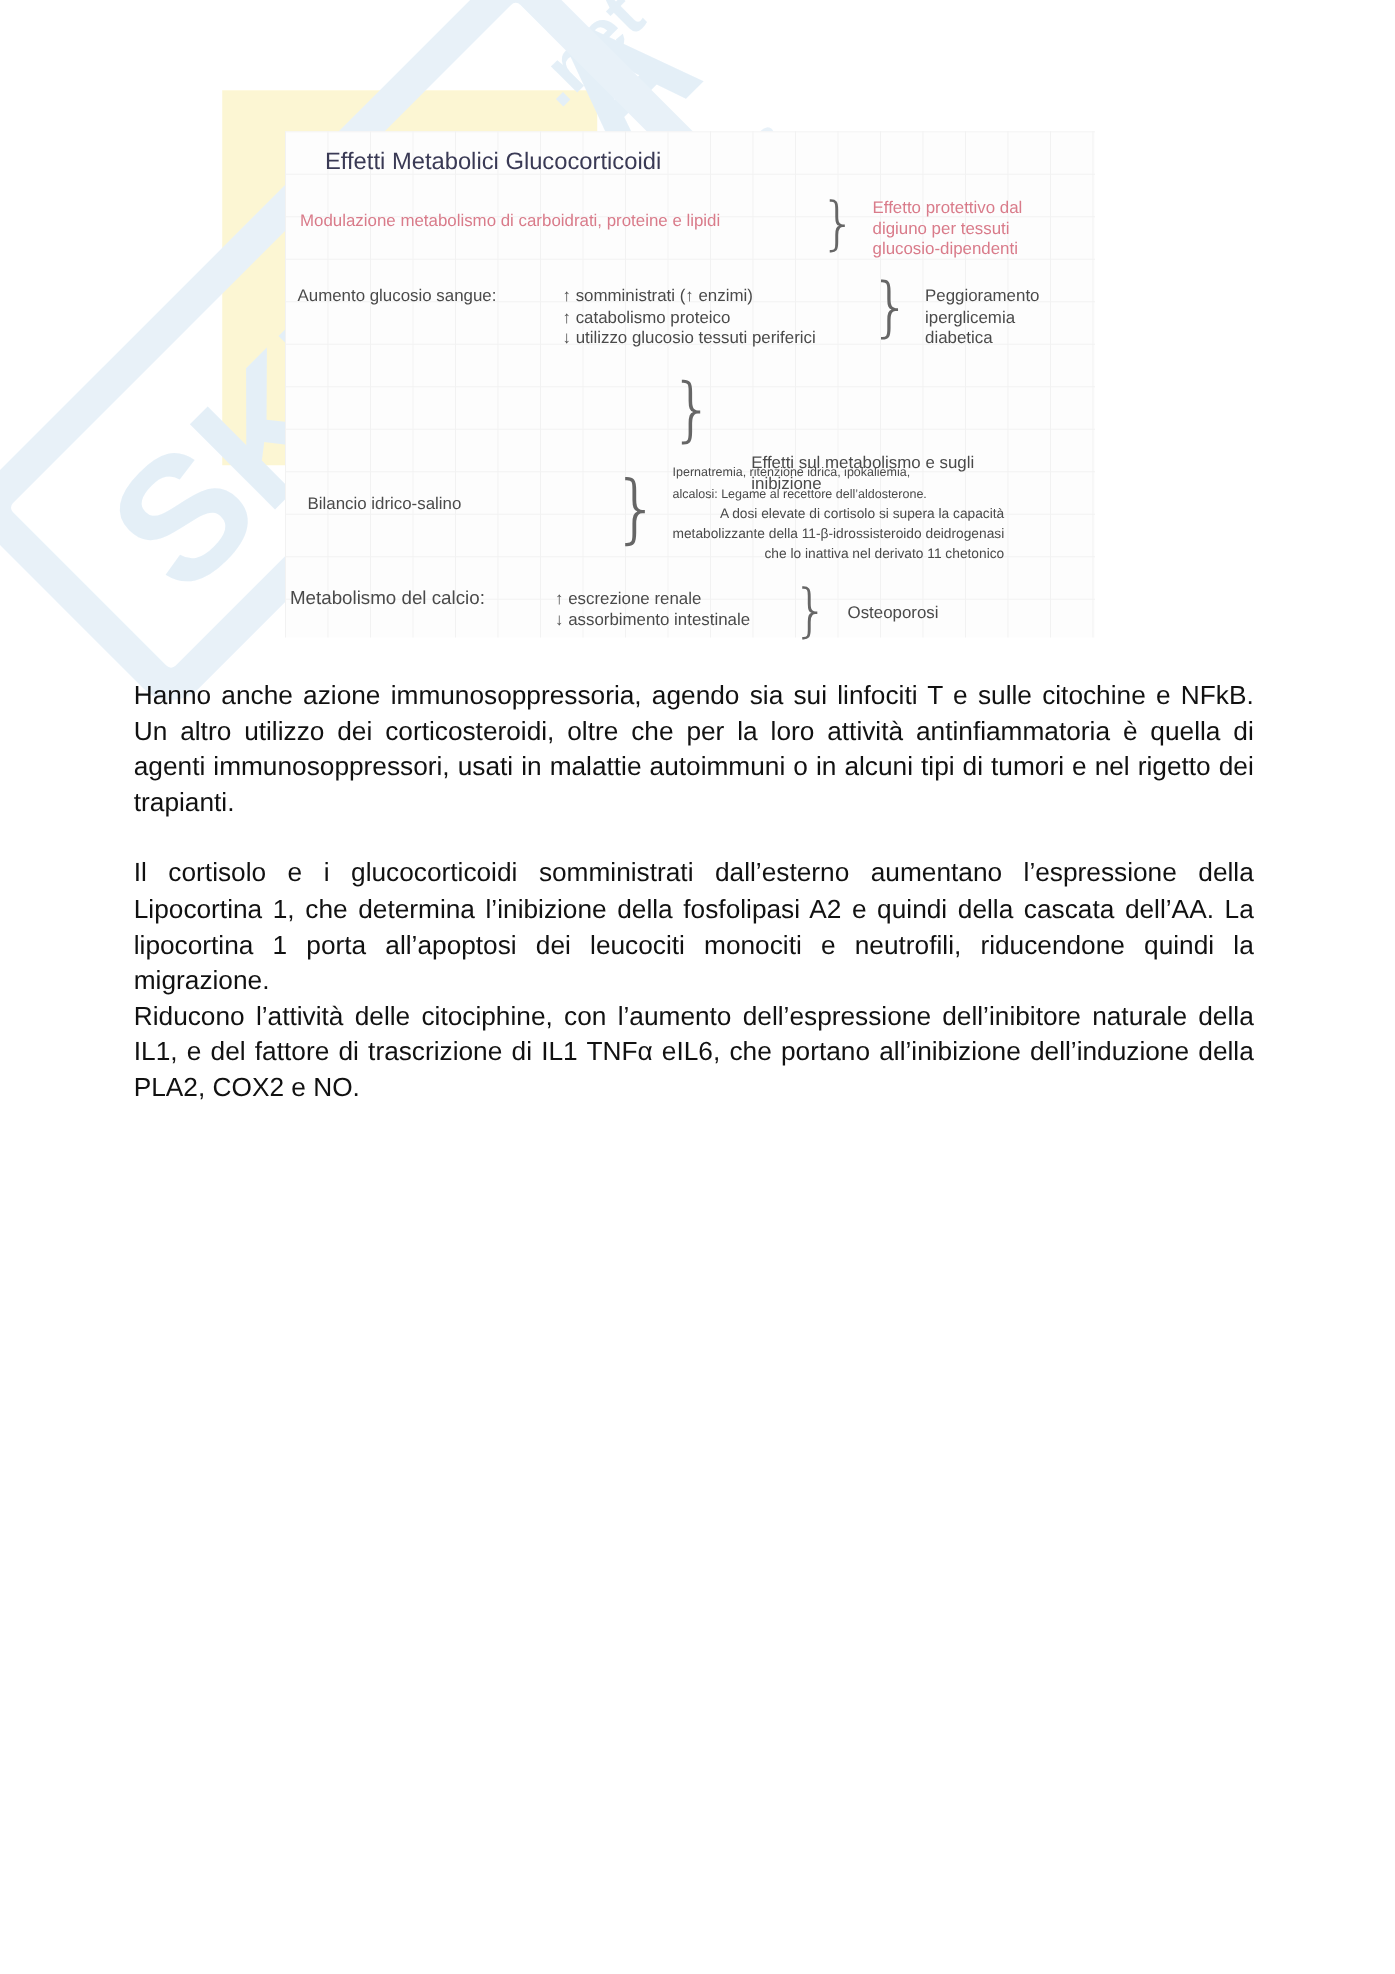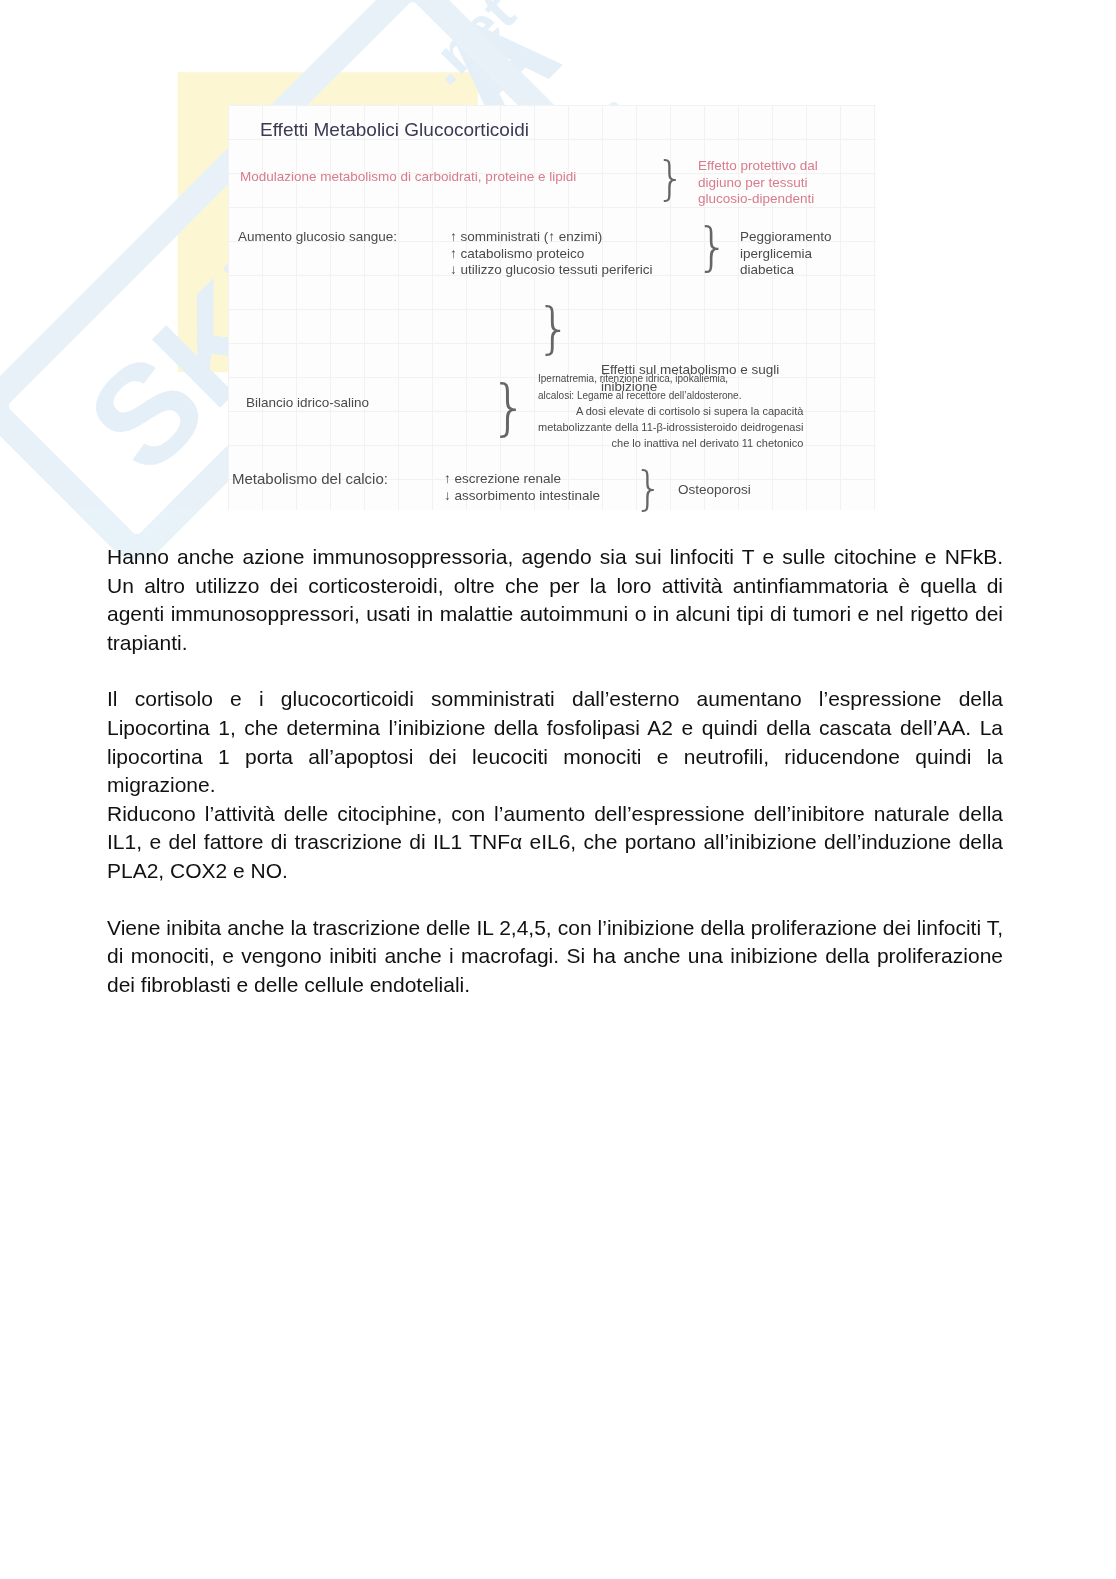--- a/index.html
+++ b/index.html
@@ -100,14 +100,13 @@
   <div class="brace" style="left:406px; top:360px; font-size:46px;">}</div>
   <div class="fig-text fs13" style="left:450px; top:377px;">Osteoporosi</div>
 </div>
 
 <div class="doc-text" style="top:543px;">
   <p>Hanno anche azione immunosoppressoria, agendo sia sui linfociti T e sulle citochine e NFkB. Un altro utilizzo dei corticosteroidi, oltre che per la loro attività antinfiammatoria è quella di agenti immunosoppressori, usati in malattie autoimmuni o in alcuni tipi di tumori e nel rigetto dei trapianti.</p>
   <div class="gap"></div>
   <p>Il cortisolo e i glucocorticoidi somministrati dall’esterno aumentano l’espressione della Lipocortina 1, che determina l’inibizione della fosfolipasi A2 e quindi della cascata dell’AA. La lipocortina 1 porta all’apoptosi dei leucociti monociti e neutrofili, riducendone quindi la migrazione.</p>
   <p>Riducono l’attività delle citociphine, con l’aumento dell’espressione dell’inibitore naturale della IL1, e del fattore di trascrizione di IL1 TNFα eIL6, che portano all’inibizione dell’induzione della PLA2, COX2 e NO.</p>
   <div class="gap"></div>
-  <p>Viene inibita anche la trascrizione delle IL 2,4,5, con l’inibizione della proliferazione dei linfociti T, di monociti, e vengono inibiti anche i macrofagi. Si ha anche una inibizione della proliferazione dei fibroblasti e delle cellule endoteliali.</p>
 </div>
 
 </body></html>

